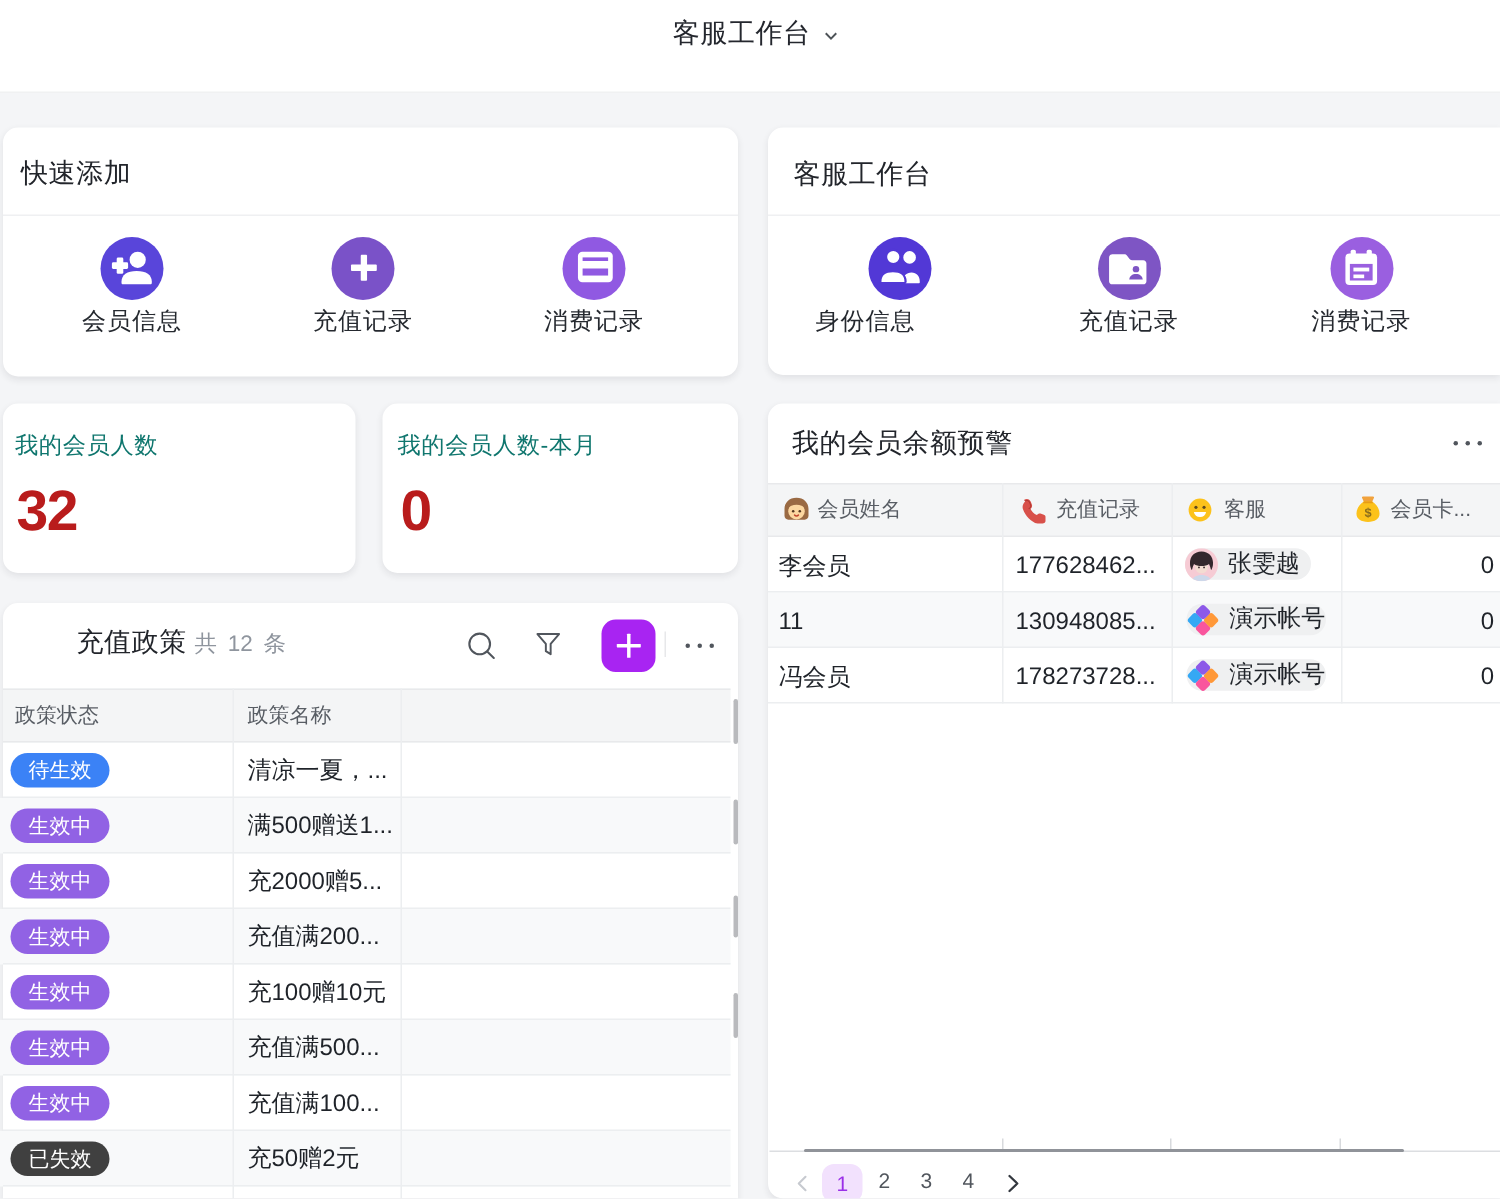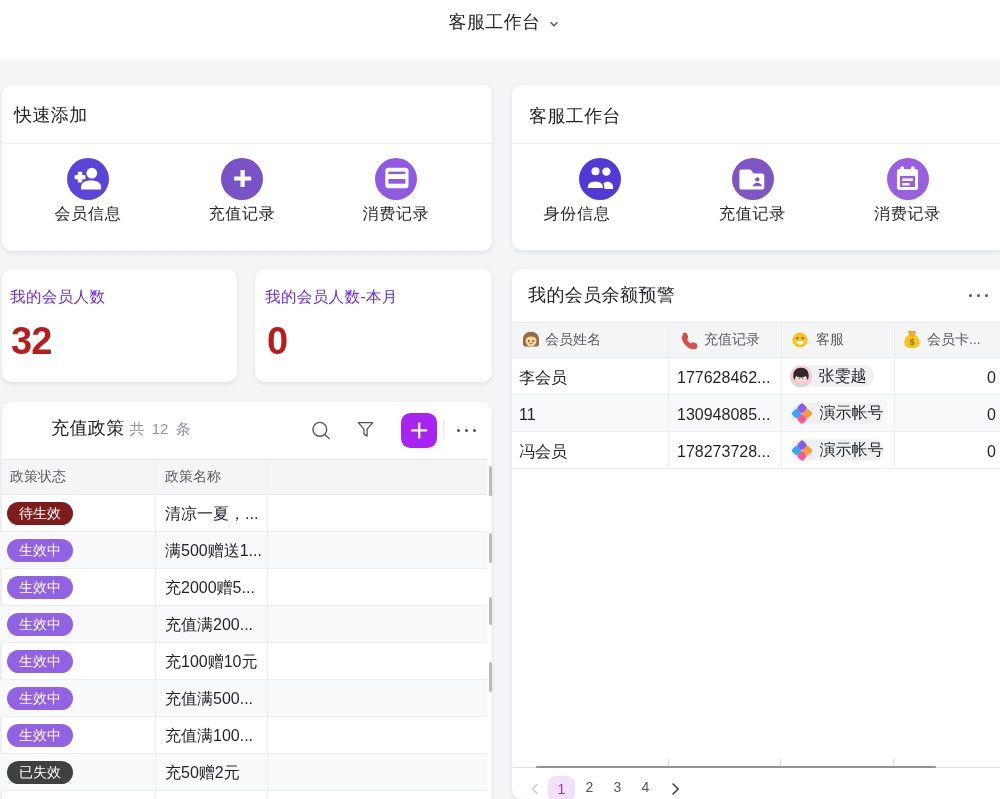--- a/index.html
+++ b/index.html
@@ -4,21 +4,21 @@
 <style>
   html,body{margin:0;padding:0;}
   body{width:1000px;height:799px;overflow:hidden;background:#f4f5f7;
        font-family:"Liberation Sans",sans-serif;color:#1f2329;position:relative;}
   .abs{position:absolute;}
   .card{position:absolute;background:#fff;border-radius:10px;box-shadow:0 2px 5px rgba(31,35,41,0.09);}
   .ctitle{font-size:18px;font-weight:400;color:#22252b;letter-spacing:0.4px;}
   .divider{position:absolute;left:0;right:0;height:1px;background:#eff0f2;}
   .iconlbl{position:absolute;font-size:16px;color:#25292f;letter-spacing:0.7px;transform:translateX(-50%);white-space:nowrap;}
   .icircle{position:absolute;width:42px;height:42px;border-radius:50%;transform:translateX(-50%);}
-  .statlbl{position:absolute;font-size:15.5px;color:#6d28d9;letter-spacing:0.4px;}
+  .statlbl{position:absolute;font-size:15.5px;color:#0f766e;letter-spacing:0.4px;}
   .statnum{position:absolute;font-size:38px;font-weight:600;color:#b91c1c;letter-spacing:-1px;}
   .tag{position:absolute;height:23px;line-height:23px;border-radius:12px;color:#fff;
        font-size:14px;padding:0 12px;top:50%;margin-top:-11.5px;}
   .rowL{position:absolute;left:0;width:487px;height:37px;}
   .rowL .nm{position:absolute;left:165px;top:50%;transform:translateY(-50%);font-size:16px;color:#1f2329;white-space:nowrap;}
   .sep{background:#eceef0;}
   .colline{position:absolute;width:1px;background:#eceef0;}
   .cellt{position:absolute;top:50%;transform:translateY(-50%);font-size:16px;color:#1f2329;white-space:nowrap;}
   .hdrt{position:absolute;top:50%;transform:translateY(-50%);font-size:14px;color:#585d64;white-space:nowrap;display:flex;align-items:center;gap:7px;}
   .pill{position:absolute;top:50%;transform:translateY(-50%);height:21px;border-radius:11px;background:#eff0f1;
@@ -99,21 +99,21 @@
     <i></i>
     <i></i>
   </div>
 
 <div class="abs" style="left:2px;top:459px;width:485px;height:36px;background:#f4f5f6;border-top:1px solid #e8e9eb;border-bottom:1px solid #e8e9eb;box-sizing:border-box;">
   <span class="hdrt" style="left:8px;">政策状态</span>
   <span class="hdrt" style="left:163px;">政策名称</span>
 </div>
 
 <div class="rowL" style="top:495px;">
-    <span class="tag" style="left:7px;background:#7f1d1d;">待生效</span>
+    <span class="tag" style="left:7px;background:#3b82f6;">待生效</span>
     <span class="nm">清凉一夏，...</span>
   </div>
 <div class="rowL" style="top:532px;background:#f8f9fa;">
     <span class="tag" style="left:7px;background:#9162e4;">生效中</span>
     <span class="nm">满500赠送1...</span>
   </div>
 <div class="rowL" style="top:569px;">
     <span class="tag" style="left:7px;background:#9162e4;">生效中</span>
     <span class="nm">充2000赠5...</span>
   </div>

